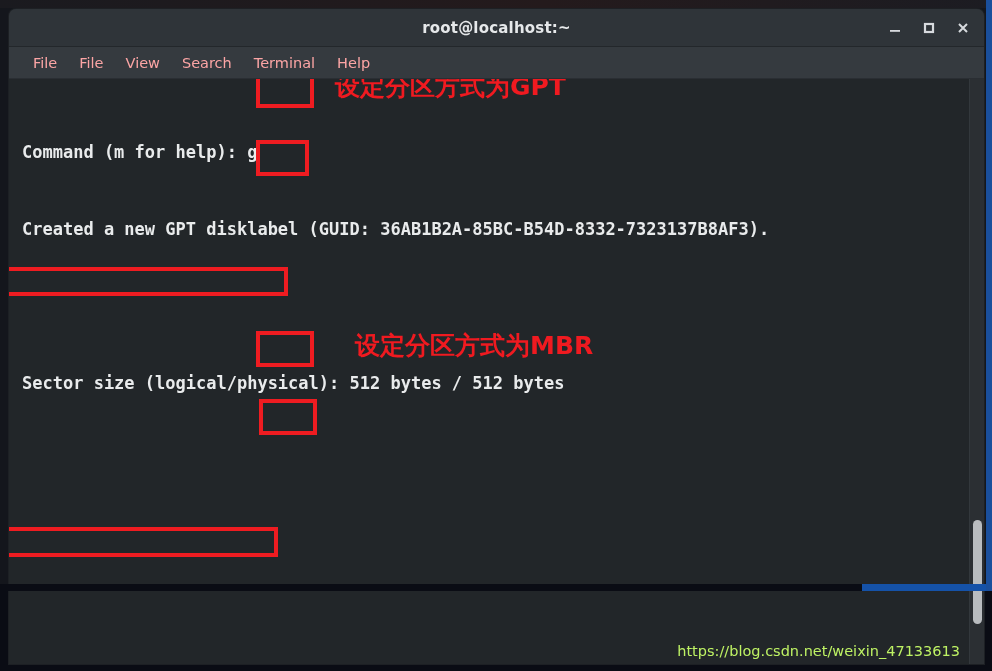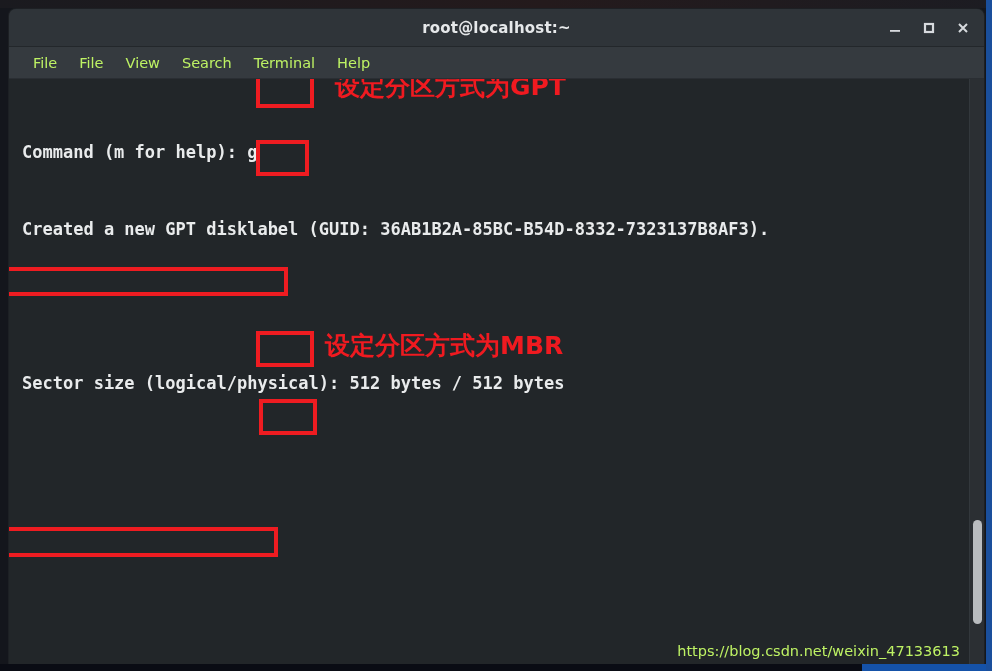--- a/index.html
+++ b/index.html
@@ -9,21 +9,21 @@
     height: 671px;
     overflow: hidden;
     background: #0a0c14;
     font-family: "DejaVu Sans Mono", monospace;
   }
 
   
   #desktop {
     position: relative;
     width: 992px;
-    height: 671px;
+    height: 591px;
     background: #14161c;
   }
   #desktop::before {
     content: "";
     position: absolute;
     top: 0; left: 0; right: 0; height: 8px;
     background: linear-gradient(90deg,#1a1a1f 0%, #241a1c 55%, #1c1c22 100%);
   }
   #desktop::after {
     content: "";
@@ -104,21 +104,21 @@
     background: #353a3f;
     border-bottom: 1px solid #2a2e33;
     display: flex;
     align-items: center;
     padding-left: 13px;
     gap: 0;
   }
   .menu-item {
     font-family: "DejaVu Sans", sans-serif;
     font-size: 14.5px;
-    color: #bef264;
+    color: #fca5a5;
     padding: 3px 11px;
     cursor: pointer;
     border-radius: 2px;
     white-space: nowrap;
   }
 
   
   #term-wrap {
     position: relative;
     flex: 1 1 auto;
@@ -254,21 +254,21 @@
         
         <div class="redbox" style="left:247px; top:-7px;  width:58px;  height:36px;"></div>
         <div class="redbox" style="left:247px; top:61px;  width:53px;  height:36px;"></div>
         <div class="redbox" style="left:-15px; top:188px; width:294px; height:29px;"></div>
         <div class="redbox" style="left:247px; top:252px; width:58px;  height:36px;"></div>
         <div class="redbox" style="left:250px; top:320px; width:58px;  height:36px;"></div>
         <div class="redbox" style="left:-15px; top:448px; width:284px; height:30px;"></div>
 
         
         <div class="cn-note" style="left:326px; top:-5px;text-align:right;">设定分区方式为GPT</div>
-        <div class="cn-note" style="left:316px; top:254px;">设定分区方式为MBR</div>
+        <div class="cn-note" style="left:346px; top:254px;">设定分区方式为MBR</div>
       </div>
 
       <div id="scrollbar">
         <div id="scroll-thumb"></div>
       </div>
 
       <div id="watermark">https://blog.csdn.net/weixin_47133613</div>
     </div>
 
   </div>

